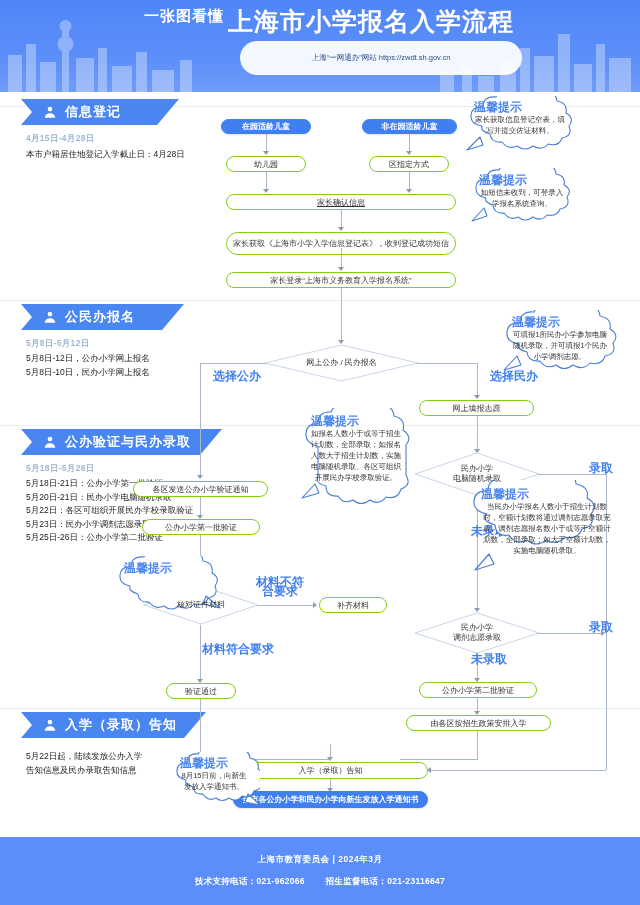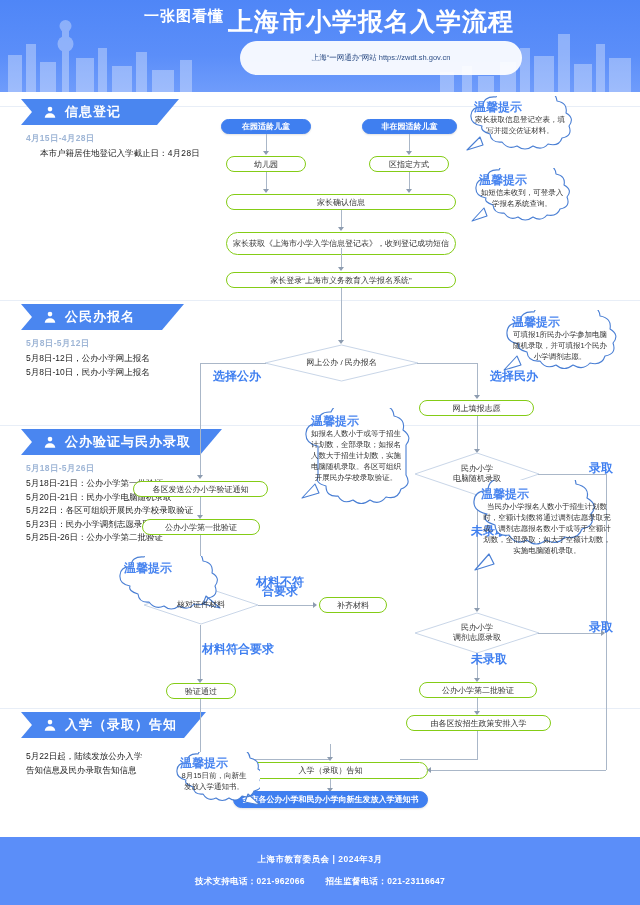--- a/index.html
+++ b/index.html
@@ -176,21 +176,21 @@
   <div class="banner" style="left:32px;top:99px;width:125px;">
     <span class="b-icon">
       <svg width="14" height="14" viewBox="0 0 24 24">
           <circle cx="12" cy="7" r="4" fill="#fff"></circle>
           <path d="M3 22c0-5 4-8 9-8s9 3 9 8z" fill="#fff"></path>
         </svg>
     </span>
     <span class="b-label">信息登记</span>
   </div>
   <div class="sec-date" style="left:26px;top:133px;">4月15日-4月28日</div>
-  <div class="sec-lines" style="left:40px;top:148px;font-family:Liberation Mono, monospace;">
+  <div class="sec-lines" style="left:26px;top:148px;">
     <div>本市户籍居住地登记入学截止日：4月28日</div>
   </div>
 
   <div class="banner" style="left:32px;top:304px;width:130px;">
     <span class="b-icon">
       <svg width="14" height="14" viewBox="0 0 24 24">
           <circle cx="12" cy="7" r="4" fill="#fff"></circle>
           <path d="M3 22c0-5 4-8 9-8s9 3 9 8z" fill="#fff"></path>
         </svg>
     </span>
@@ -243,21 +243,21 @@
   <div class="arrow-d" style="left:406px;top:151px;"></div>
 
   <div class="node" style="left:226px;top:156px;width:80px;height:16px;">幼儿园</div>
   <div class="node" style="left:369px;top:156px;width:80px;height:16px;">区指定方式</div>
 
   <div class="ln v" style="left:266px;top:172px;height:18px;"></div>
   <div class="arrow-d" style="left:263px;top:189px;"></div>
   <div class="ln v" style="left:409px;top:172px;height:18px;"></div>
   <div class="arrow-d" style="left:406px;top:189px;"></div>
 
-  <div class="node wide" style="left:226px;top:194px;width:230px;height:16px;">家长确认信息</div>
+  <div class="node wide" style="left:226px;top:194px;width:230px;height:16px;text-decoration:underline;">家长确认信息</div>
 
   <div class="ln v" style="left:341px;top:210px;height:18px;"></div>
   <div class="arrow-d" style="left:338px;top:227px;"></div>
 
   <div class="node wide" style="left:226px;top:232px;width:230px;height:23px;">家长获取《上海市小学入学信息登记表》，收到登记成功短信</div>
 
   <div class="ln v" style="left:341px;top:248px;height:20px;"></div>
   <div class="arrow-d" style="left:338px;top:267px;"></div>
 
   <div class="node wide" style="left:226px;top:272px;width:230px;height:16px;">家长登录“上海市义务教育入学报名系统”</div>

